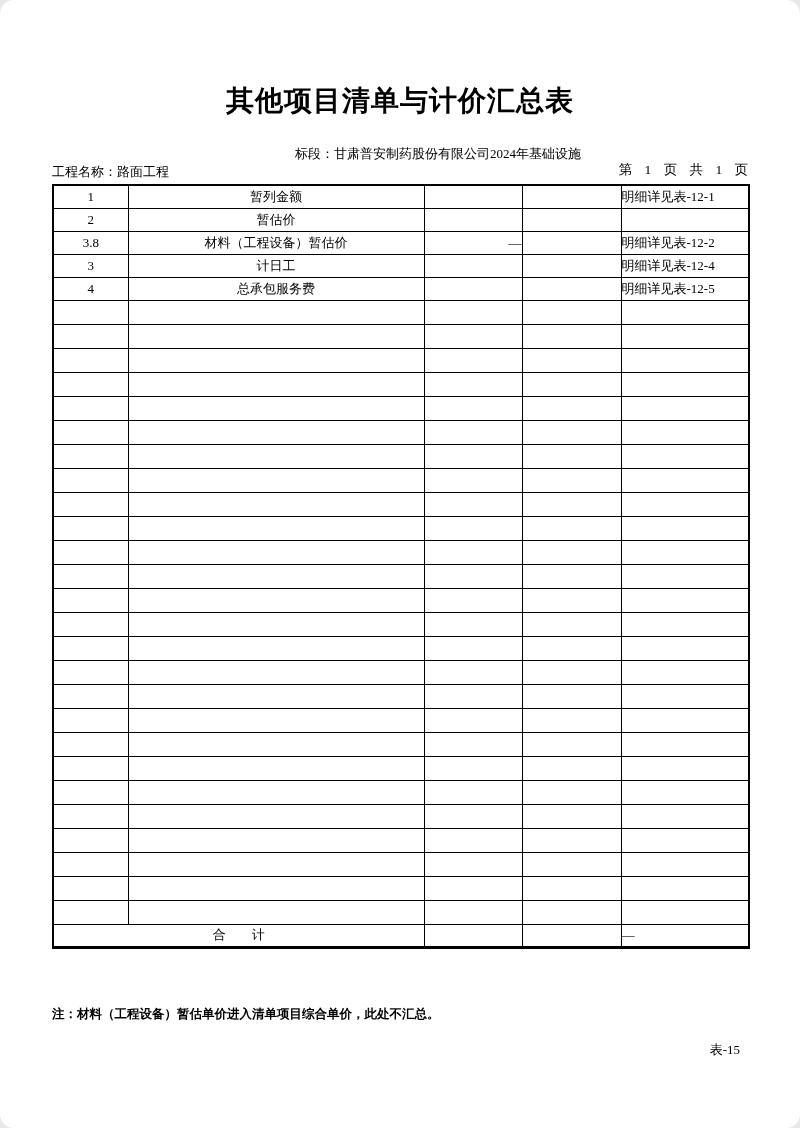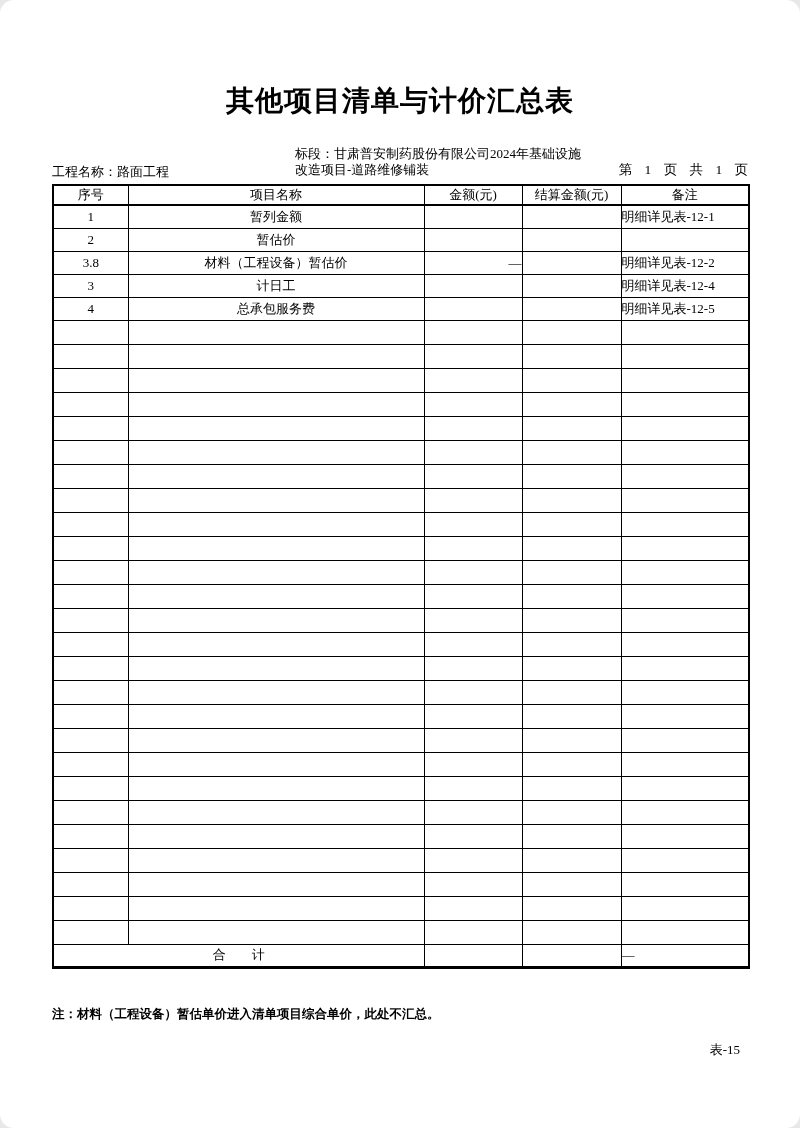--- a/index.html
+++ b/index.html
@@ -44,42 +44,34 @@
 <body>
 
 <div class="page">
 
   <div class="page-title">其他项目清单与计价汇总表</div>
 
   <div class="project-label">工程名称：路面工程</div>
 
   <div class="section-label">
     <div>标段：甘肃普安制药股份有限公司2024年基础设施</div>
-    <div>改造项目-道路维修铺装</div>
   </div>
 
   <div class="page-info">第 1 页 共 1 页</div>
 
   <table class="summary">
     <colgroup>
       <col style="width:75px">
         <col style="width:296px">
         <col style="width:98px">
         <col style="width:99px">
         <col style="width:128px">
     </colgroup>
     <tbody>
         <tr>
-          <th>序号</th>
-          <th>项目名称</th>
-          <th>金额(元)</th>
-          <th>结算金额(元)</th>
-          <th>备注</th>
-        </tr>
-        <tr>
           <td class="c0">1</td>
           <td class="c1">暂列金额</td>
           <td class="c2"></td>
           <td class="c3"></td>
           <td class="c4">明细详见表-12-1</td>
         </tr>
         <tr>
           <td class="c0">2</td>
           <td class="c1">暂估价</td>
           <td class="c2"></td>

